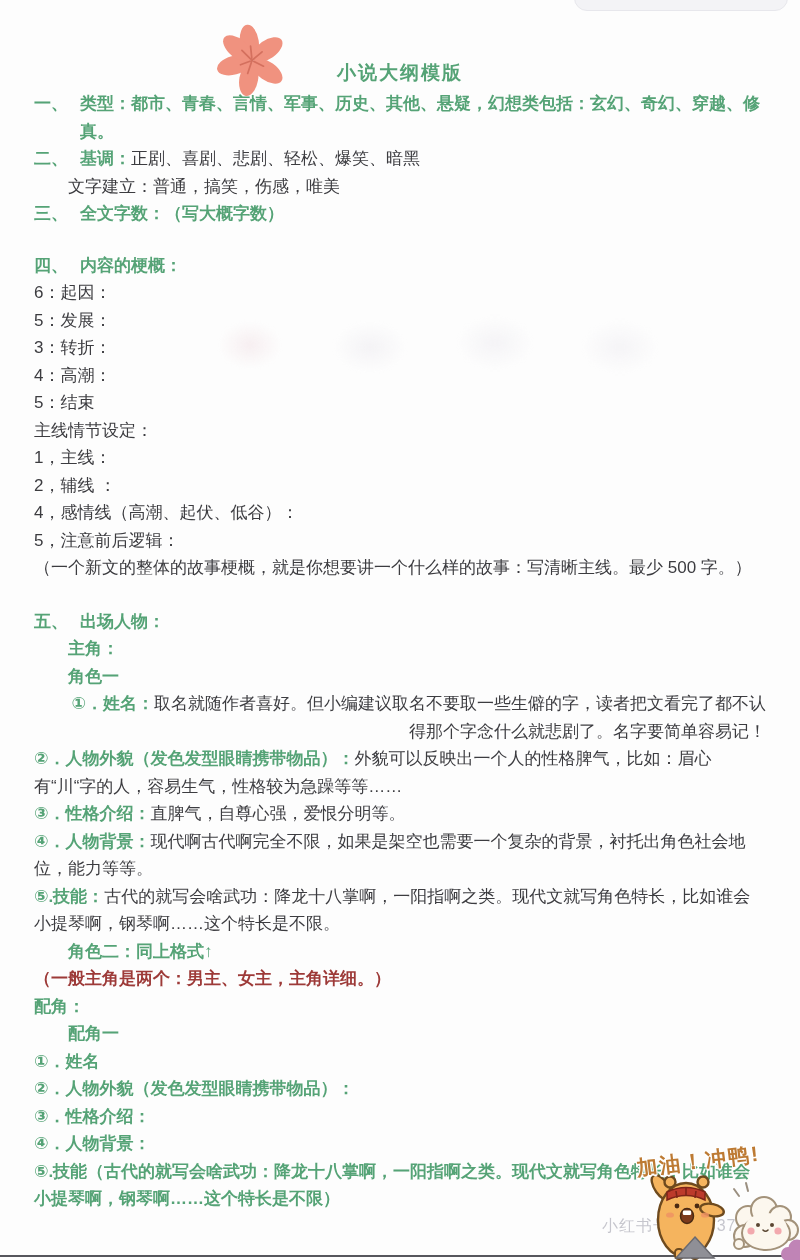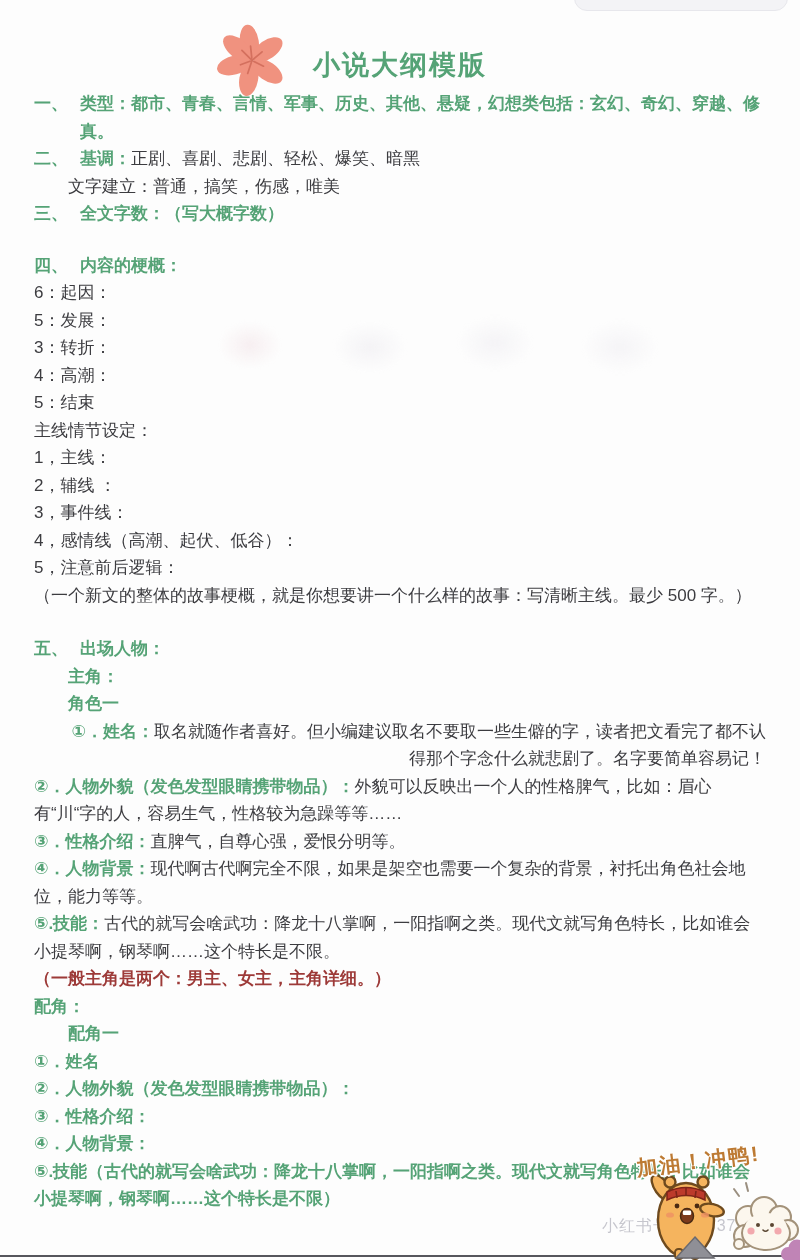--- a/index.html
+++ b/index.html
@@ -18,22 +18,22 @@
     font-family:"Liberation Sans","DejaVu Sans",sans-serif;
   }
   
   .top-pill{
     position:absolute;left:574px;top:-17px;width:212px;height:26px;
     background:#f3f3f6;border:1px solid #e7e7ec;border-radius:13px;
   }
   
   .flower{position:absolute;left:216px;top:20px;width:72px;height:78px;}
   .page-title{
-    position:absolute;left:0;right:0;top:44px;margin:3px;
-    text-align:center;font-size:27px;font-weight:700;
+    position:absolute;left:0;right:0;top:44px;margin:16px;
+    text-align:center;font-size:19px;font-weight:700;
     color:var(--green);letter-spacing:2px;
   }
   
   .center-watermark{
     position:absolute;left:205px;top:295px;width:510px;height:100px;
     background:
       radial-gradient(ellipse 45px 34px at 45px 50px, rgba(240,224,228,.9) 0%, rgba(240,224,228,0) 70%),
       radial-gradient(ellipse 52px 36px at 165px 52px, rgba(235,233,238,.9) 0%, rgba(235,233,238,0) 70%),
       radial-gradient(ellipse 55px 38px at 290px 48px, rgba(236,234,239,.9) 0%, rgba(236,234,239,0) 70%),
       radial-gradient(ellipse 55px 38px at 415px 52px, rgba(237,235,240,.9) 0%, rgba(237,235,240,0) 70%);
@@ -120,35 +120,35 @@
         <span class="mbody"><span class="seg-green">内容的梗概：</span></span>
       </div>
       <div class="line p"><span class="seg-text">6：起因：</span></div>
       <div class="line p"><span class="seg-text">5：发展：</span></div>
       <div class="line p"><span class="seg-text">3：转折：</span></div>
       <div class="line p"><span class="seg-text">4：高潮：</span></div>
       <div class="line p"><span class="seg-text">5：结束</span></div>
       <div class="line p"><span class="seg-text">主线情节设定：</span></div>
       <div class="line p"><span class="seg-text">1，主线：</span></div>
       <div class="line p"><span class="seg-text">2，辅线 ：</span></div>
-      <div class="line p"><span class="seg-text">3，事件线：</span></div>
       <div class="line p"><span class="seg-text">4，感情线（高潮、起伏、低谷）：</span></div>
       <div class="line p"><span class="seg-text">5，注意前后逻辑：</span></div>
       <div class="line p"><span class="seg-text">（一个新文的整体的故事梗概，就是你想要讲一个什么样的故事：写清晰主线。最少 500 字。）</span></div>
       <div class="line m" style="margin-top: 26px;">
         <span class="marker seg-green">五、</span>
         <span class="mbody"><span class="seg-green">出场人物：</span></span>
       </div>
       <div class="line i1"><span class="seg-green">主角：</span></div>
       <div class="line i1"><span class="seg-green">角色一</span></div>
       <div class="line ti"><span class="seg-green">①．姓名：</span><span class="seg-text">取名就随作者喜好。但小编建议取名不要取一些生僻的字，读者把文看完了都不认得那个字念什么就悲剧了。名字要简单容易记！</span></div>
       <div class="line p"><span class="seg-green">②．人物外貌（发色发型眼睛携带物品）：</span><span class="seg-text">外貌可以反映出一个人的性格脾气，比如：眉心有“川“字的人，容易生气，性格较为急躁等等……</span></div>
       <div class="line p"><span class="seg-green">③．性格介绍：</span><span class="seg-text">直脾气，自尊心强，爱恨分明等。</span></div>
       <div class="line p"><span class="seg-green">④．人物背景：</span><span class="seg-text">现代啊古代啊完全不限，如果是架空也需要一个复杂的背景，衬托出角色社会地位，能力等等。</span></div>
       <div class="line p"><span class="seg-green">⑤.技能：</span><span class="seg-text">古代的就写会啥武功：降龙十八掌啊，一阳指啊之类。现代文就写角色特长，比如谁会小提琴啊，钢琴啊……这个特长是不限。</span></div>
+      <div class="line i1"><span class="seg-green">角色二：同上格式↑</span></div>
       <div class="line p"><span class="seg-maroon">（一般主角是两个：男主、女主，主角详细。）</span></div>
       <div class="line p"><span class="seg-green">配角：</span></div>
       <div class="line i1"><span class="seg-green">配角一</span></div>
       <div class="line p"><span class="seg-green">①．姓名</span></div>
       <div class="line p"><span class="seg-green">②．人物外貌（发色发型眼睛携带物品）：</span></div>
       <div class="line p"><span class="seg-green">③．性格介绍：</span></div>
       <div class="line p"><span class="seg-green">④．人物背景：</span></div>
       <div class="line p"><span class="seg-green">⑤.技能（古代的就写会啥武功：降龙十八掌啊，一阳指啊之类。现代文就写角色特长，比如谁会小提琴啊，钢琴啊……这个特长是不限）</span></div>
     </main>
 

